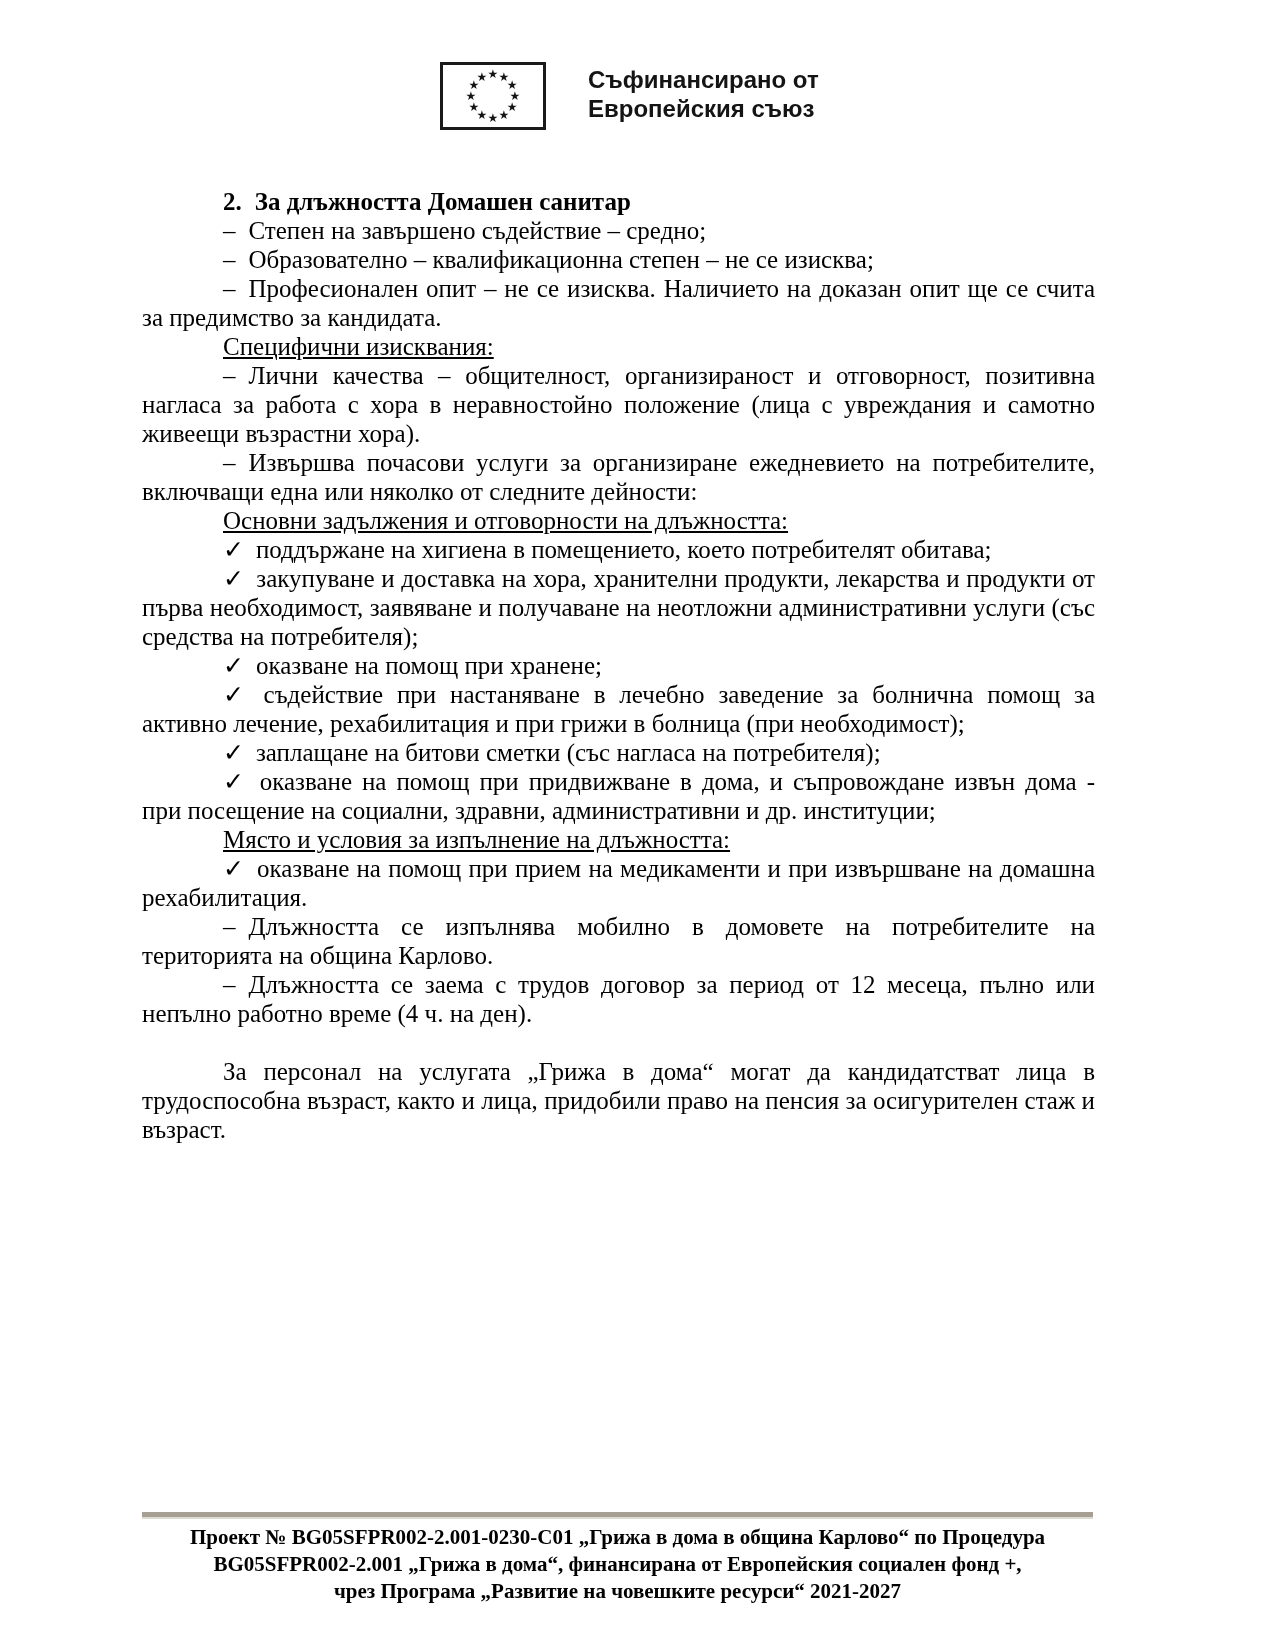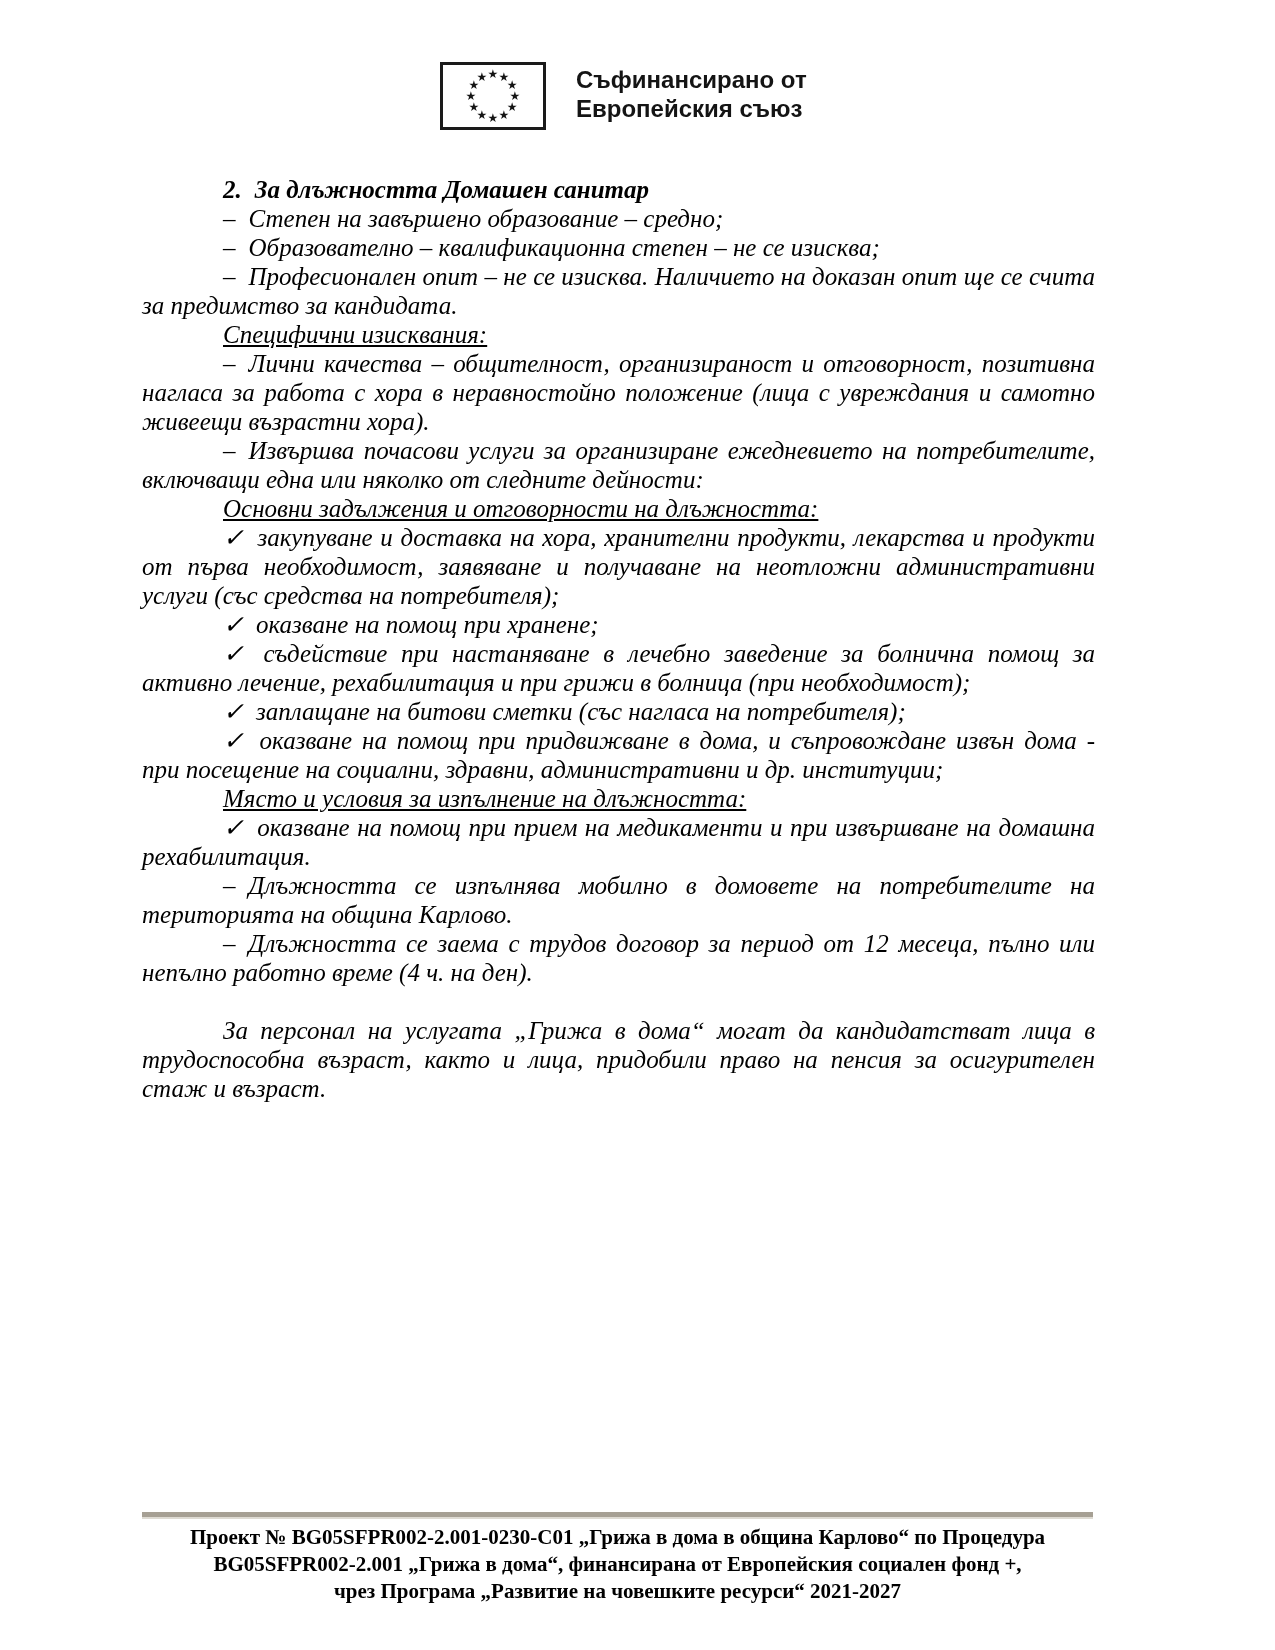--- a/index.html
+++ b/index.html
@@ -22,40 +22,39 @@
     align-items: flex-start;
   }
   .flag-svg { display: block; }
   .star {
     font-size: 12px;
     text-anchor: middle;
     fill: #141414;
     font-family: "DejaVu Sans", sans-serif;
   }
   .logo-text {
-    margin-left: 30px;
+    margin-left: 42px;
     font-family: "Liberation Sans", sans-serif;
     font-weight: bold;
     font-size: 24px;
     line-height: 29px;
     color: #141414;
     padding-top: 3px;
   }
 
   
   .content {
     position: absolute;
     left: 142px;
-    top: 175px;
+    top: 187px;
     width: 953px;
     font-family: "Liberation Serif", serif;
     font-size: 25px;
     line-height: 29px;
     color: #000000;
-    font-style: italic;
   }
   .para {
     margin: 0;
     text-indent: 81px;
     text-align: justify;
   }
   .para.heading { font-weight: bold; text-align: left; }
   .para.subheading { text-align: left; }
   .para.subheading .ptext { text-decoration: underline; text-align: right; }
   .marker { margin-right: 13px; }
@@ -108,27 +107,28 @@
         <text x="42.0" y="19.1" class="star">★</text>
       </svg>
     <div class="logo-text">
       <div>Съфинансирано от</div>
       <div>Европейския съюз</div>
     </div>
   </div>
 
   <div class="content" id="paragraphs">
       <p class="para heading"><span class="marker">2.</span><span class="ptext">За длъжността Домашен санитар</span></p>
-      <p class="para dash"><span class="marker">–</span><span class="ptext">Степен на завършено образование – средно;</span></p>
+      <p class="para dash"><span class="marker">–</span><span class="ptext">Степен на завършено съдействие – средно;</span></p>
       <p class="para dash"><span class="marker">–</span><span class="ptext">Образователно – квалификационна степен – не се изисква;</span></p>
       <p class="para dash"><span class="marker">–</span><span class="ptext">Професионален опит – не се изисква. Наличието на доказан опит ще се счита за предимство за кандидата.</span></p>
       <p class="para subheading"><span class="ptext">Специфични изисквания:</span></p>
       <p class="para dash"><span class="marker">–</span><span class="ptext">Лични качества – общителност, организираност и отговорност, позитивна нагласа за работа с хора в неравностойно положение (лица с увреждания и самотно живеещи възрастни хора).</span></p>
       <p class="para dash"><span class="marker">–</span><span class="ptext">Извършва почасови услуги за организиране ежедневието на потребителите, включващи една или няколко от следните дейности:</span></p>
       <p class="para subheading"><span class="ptext">Основни задължения и отговорности на длъжността:</span></p>
+      <p class="para check"><span class="marker">✓</span><span class="ptext">поддържане на хигиена в помещението, което потребителят обитава;</span></p>
       <p class="para check"><span class="marker">✓</span><span class="ptext">закупуване и доставка на хора, хранителни продукти, лекарства и продукти от първа необходимост, заявяване и получаване на неотложни административни услуги (със средства на потребителя);</span></p>
       <p class="para check"><span class="marker">✓</span><span class="ptext">оказване на помощ при хранене;</span></p>
       <p class="para check"><span class="marker">✓</span><span class="ptext">съдействие при настаняване в лечебно заведение за болнична помощ за активно лечение, рехабилитация и при грижи в болница (при необходимост);</span></p>
       <p class="para check"><span class="marker">✓</span><span class="ptext">заплащане на битови сметки (със нагласа на потребителя);</span></p>
       <p class="para check"><span class="marker">✓</span><span class="ptext">оказване на помощ при придвижване в дома, и съпровождане извън дома - при посещение на социални, здравни, административни и др. институции;</span></p>
       <p class="para subheading"><span class="ptext">Място и условия за изпълнение на длъжността:</span></p>
       <p class="para check"><span class="marker">✓</span><span class="ptext">оказване на помощ при прием на медикаменти и при извършване на домашна рехабилитация.</span></p>
       <p class="para dash"><span class="marker">–</span><span class="ptext">Длъжността се изпълнява мобилно в домовете на потребителите на територията на община Карлово.</span></p>
       <p class="para dash"><span class="marker">–</span><span class="ptext">Длъжността се заема с трудов договор за период от 12 месеца, пълно или непълно работно време (4 ч. на ден).</span></p>
       <div class="spacer"></div>

